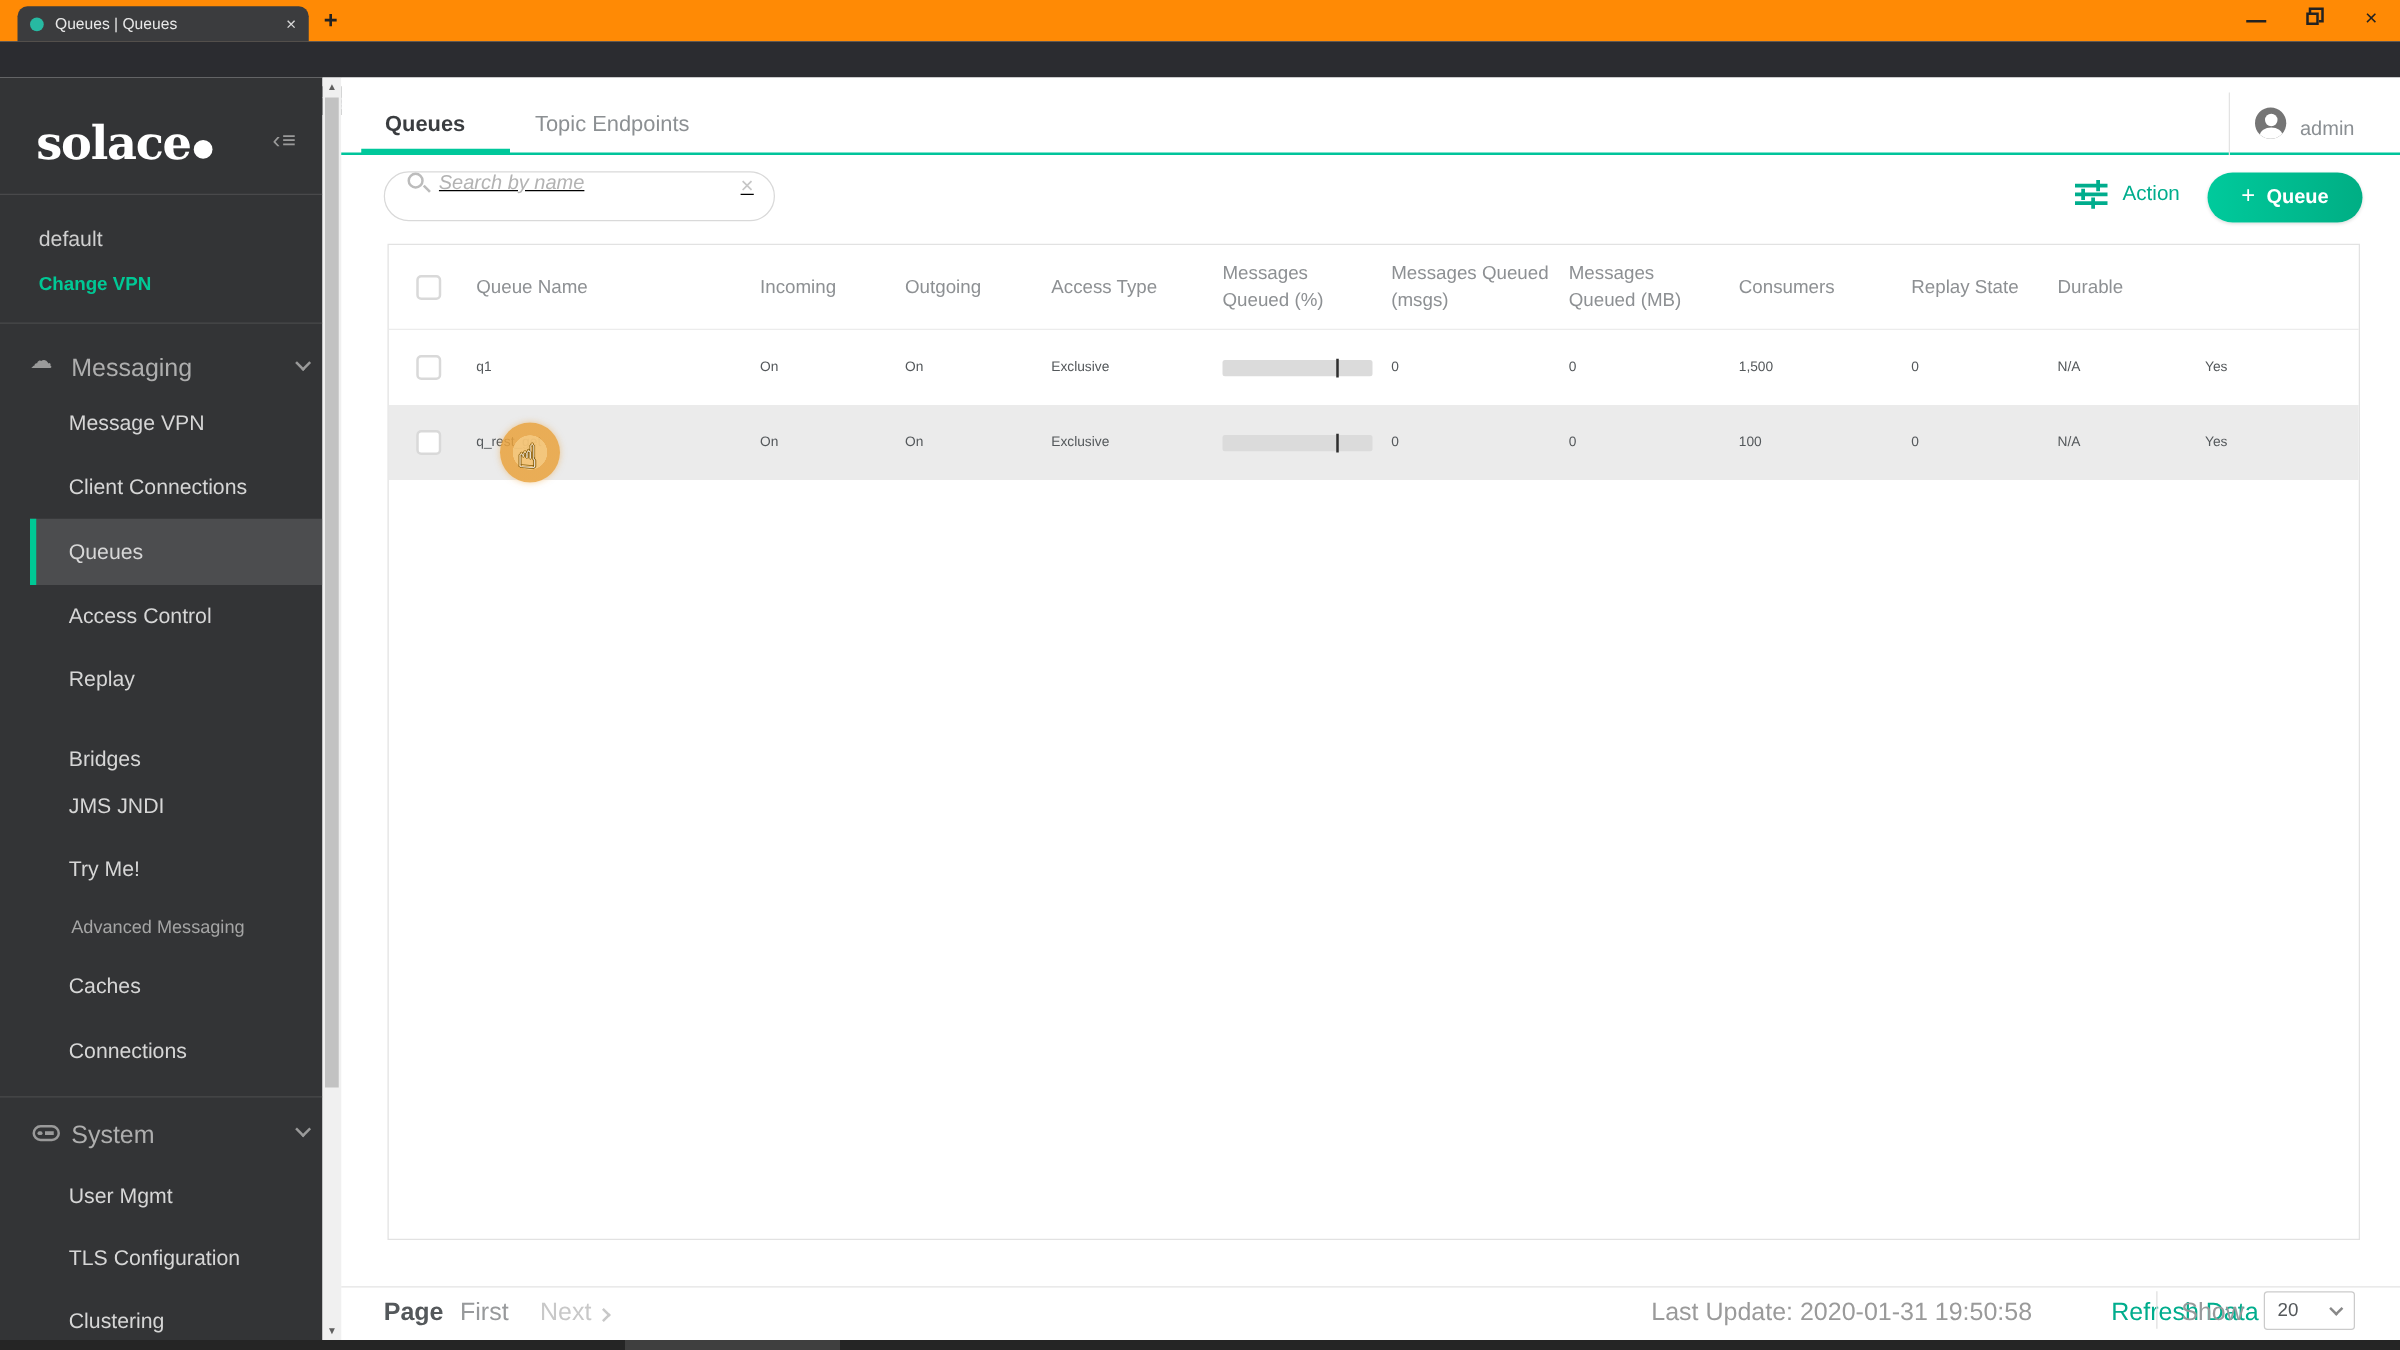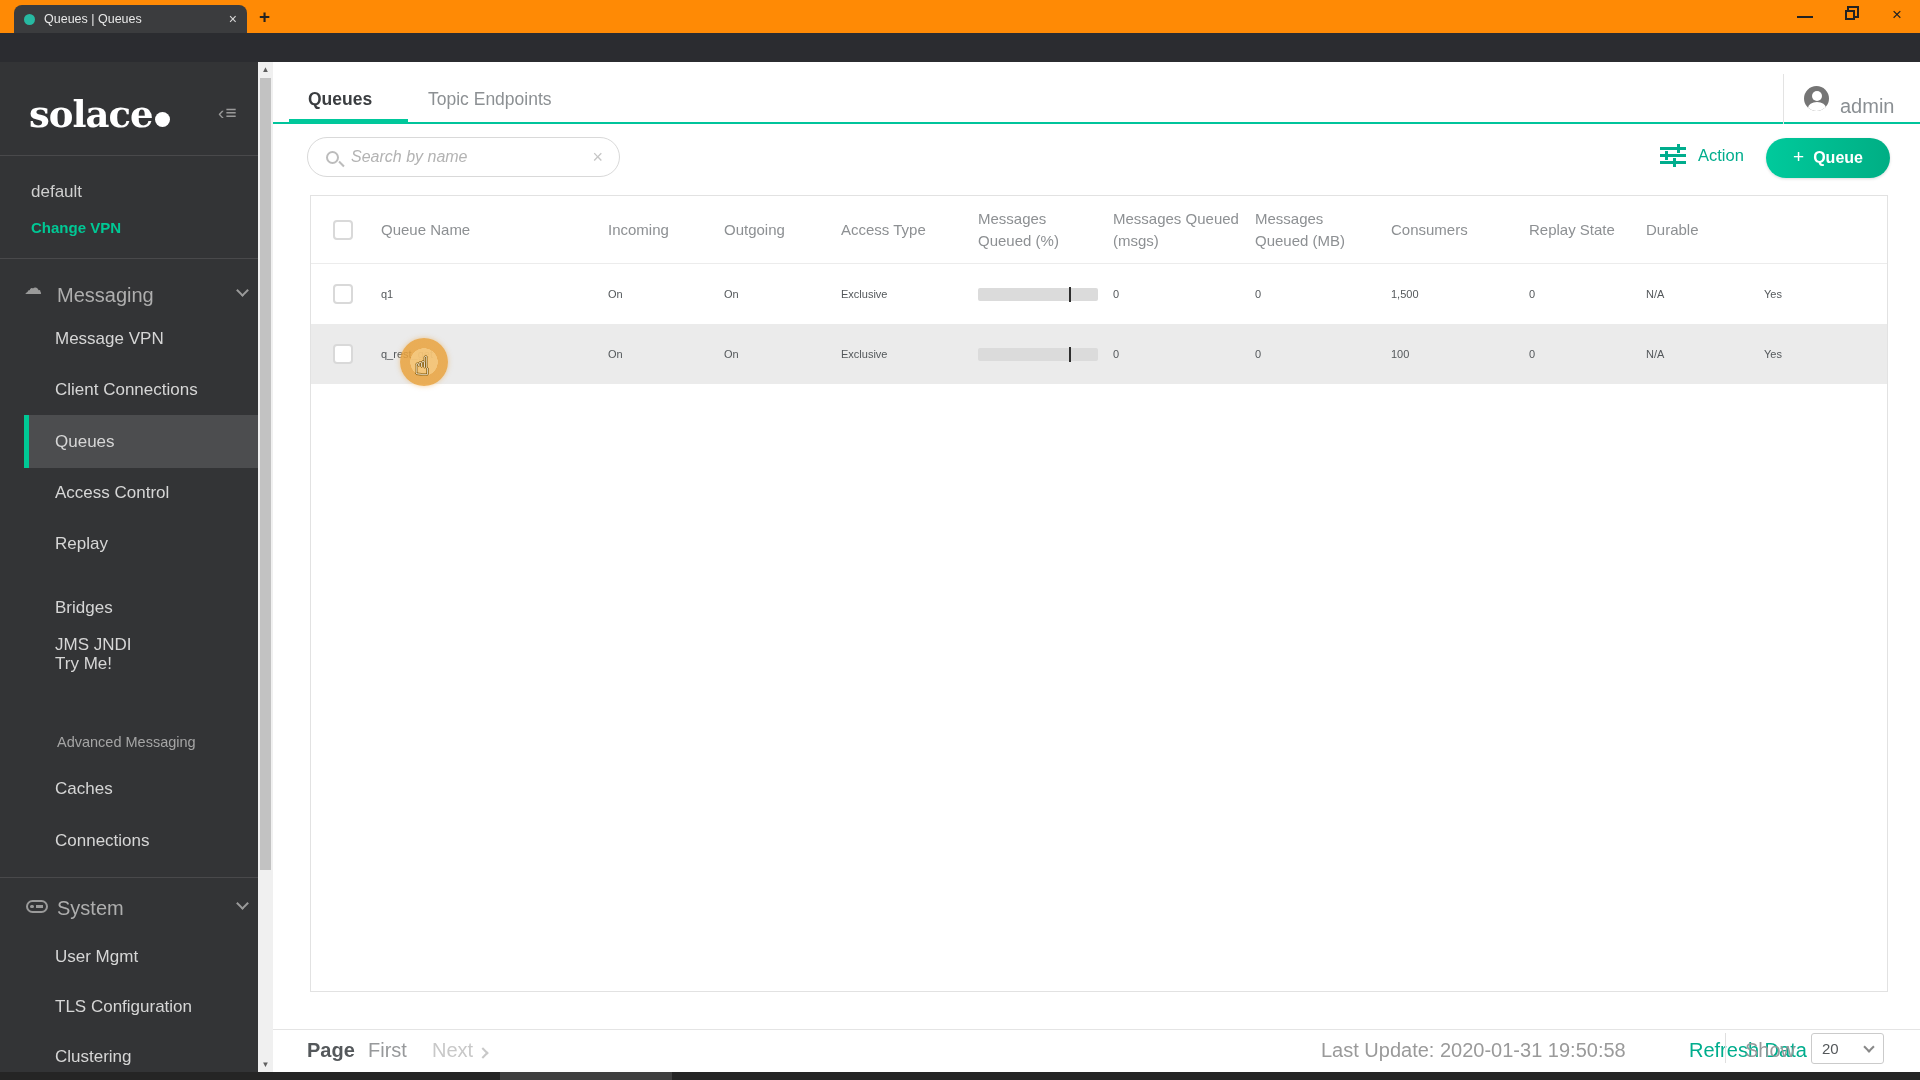--- a/index.html
+++ b/index.html
@@ -59,24 +59,24 @@
 
   
   #main-header { left:273px; top:62px; width:1647px; height:62px; background:#fff; border-bottom:2px solid #00c49b; }
   #tab-queues { left:308px; top:89px; font-size:17.5px; font-weight:700; color:#3a3d40; }
   #tab-underline { left:289px; top:119px; width:119px; height:5px; background:#00c89b; }
   #tab-topic { left:428px; top:89px; font-size:17.5px; color:#8c9093; }
   #hdr-vdiv { left:1783px; top:74px; width:1px; height:50px; background:#e3e3e3; }
   #user-icon { left:1804px; top:86px; width:25px; height:25px; border-radius:50%; background:#757575; overflow:hidden; }
   #user-icon:before { content:""; position:absolute; left:7.5px; top:4.5px; width:10px; height:10px; border-radius:50%; background:#fff; }
   #user-icon:after { content:""; position:absolute; left:3.5px; top:16px; width:18px; height:12px; border-radius:50%; background:#fff; }
-  #admin-label { left:1840px; top:95px; font-size:20px; color:#8a8f93; }
-
-  
-  #search { left:307px; top:137px; width:313px; height:40px; border:1.5px solid #d9d9d9; border-radius:20px; background:#fff; display:flex; align-items:center; }
+  #admin-label { left:1840px; top:95px; font-size:16px; color:#8a8f93; }
+
+  
+  #search { left:307px; top:137px; width:313px; height:40px; border:1.5px solid #d9d9d9; border-radius:20px; background:#fff; display:flex; align-items:flex-start;text-decoration:underline; }
   #search-mag { width:13px; height:13px; border:2px solid #bcbcbc; border-radius:50%; margin:0 12px 0 18px; position:relative; flex:0 0 auto; }
   #search-mag:after { content:""; position:absolute; left:10px; top:10px; width:7px; height:2px; background:#bcbcbc; transform:rotate(45deg); }
   #search input { border:none; outline:none; flex:1; font-size:16px; color:#555; font-family:"Liberation Sans",sans-serif; background:transparent; }
   #search input::placeholder { color:#b3b3b3; font-style:italic; }
   #search .clear { color:#c6c6c6; font-size:18px; margin:0 16px 0 8px; }
   #action-btn { left:1660px; top:143px; display:flex; align-items:center; gap:12px; color:#00ad8d; font-size:16.5px; }
   #tune-icon { width:26px; height:24px; position:relative; }
   #tune-icon i { position:absolute; left:0; width:26px; height:2.5px; background:#00ad8d; }
   #tune-icon i:nth-child(1){ top:4px; } #tune-icon i:nth-child(2){ top:11px; } #tune-icon i:nth-child(3){ top:18px; }
   #tune-icon b { position:absolute; width:3px; height:9px; background:#00ad8d; }
@@ -187,21 +187,21 @@
   <span class="abs chev" style="left:238px; top:224px"></span>
 
   <div class="abs sb-item" style="top:267px">Message VPN</div>
   <div class="abs sb-item" style="top:318px">Client Connections</div>
   <div id="sel-block" class="abs"></div>
   <div class="abs sb-item" style="top:370px">Queues</div>
   <div class="abs sb-item" style="top:421px">Access Control</div>
   <div class="abs sb-item" style="top:472px">Replay</div>
   <div class="abs sb-item" style="top:536px">Bridges</div>
   <div class="abs sb-item" style="top:573px">JMS JNDI</div>
-  <div class="abs sb-item" style="top:592px">Try Me!</div>
+  <div class="abs sb-item" style="top:624px">Try Me!</div>
   <div class="abs sb-subitem" style="top:672px">Advanced Messaging</div>
   <div class="abs sb-item" style="top:717px">Caches</div>
   <div class="abs sb-item" style="top:769px">Connections</div>
 
   <div class="abs sb-divider" style="top:815px"></div>
   <span id="system-icon" class="abs" style="top:838px"></span>
   <div class="abs sb-section" style="left:57px; top:835px">System</div>
   <span class="abs chev" style="left:238px; top:837px"></span>
   <div class="abs sb-item" style="top:885px">User Mgmt</div>
   <div class="abs sb-item" style="top:935px">TLS Configuration</div>

